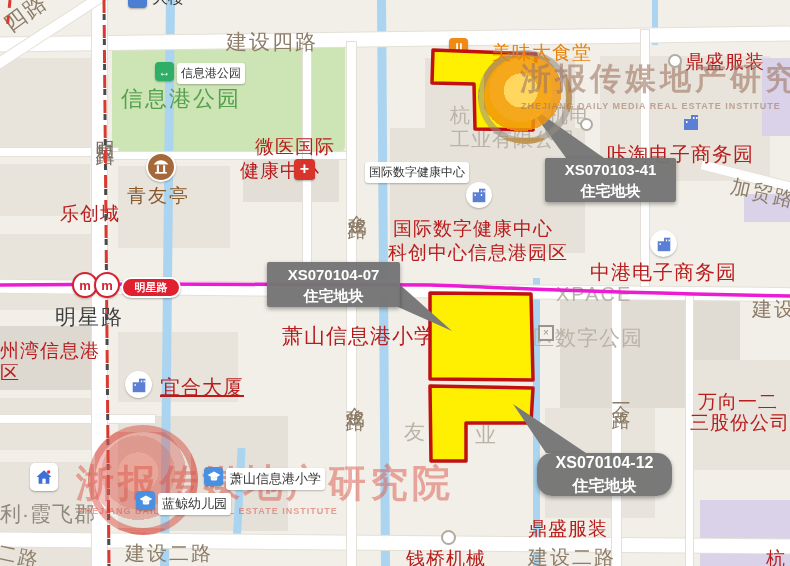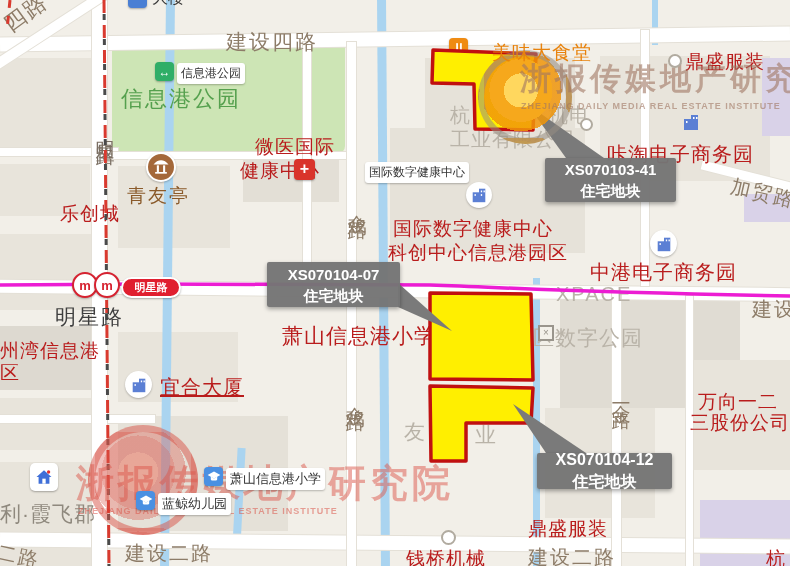--- a/index.html
+++ b/index.html
@@ -97,21 +97,21 @@
   </svg>
 
   <div class="labox" style="left:545px;top:158px;width:131px;height:44px;">
     <span>XS070103-41</span>
     <span>住宅地块</span>
   </div>
   <div class="labox" style="left:267px;top:262px;width:133px;height:45px;">
     <span>XS070104-07</span>
     <span>住宅地块</span>
   </div>
-  <div class="labox" style="left:537px;top:453px;width:135px;height:36px;font-size:16px;">
+  <div class="labox" style="left:537px;top:453px;width:135px;height:43px;font-size:16px;border-radius:15px;">
     <span>XS070104-12</span>
     <span>住宅地块</span>
   </div>
 
   <div class="rlabel" style="left:210px;top:28px;font-size:21px;margin-left:16px;">建设四路</div>
   <div class="rlabel" style="left:125px;top:540px;">建设二路</div>
   <div class="rlabel" style="left:528px;top:544px;">建设二路</div>
   <div class="rlabel" style="left:752px;top:296px;">建设</div>
   <div class="rlabel" style="left:-4px;top:543px;transform:rotate(12deg);">二路</div>
   <div class="rlabel" style="left:2px;top:-2px;font-size:22px;transform:rotate(-36deg);">四路</div>

